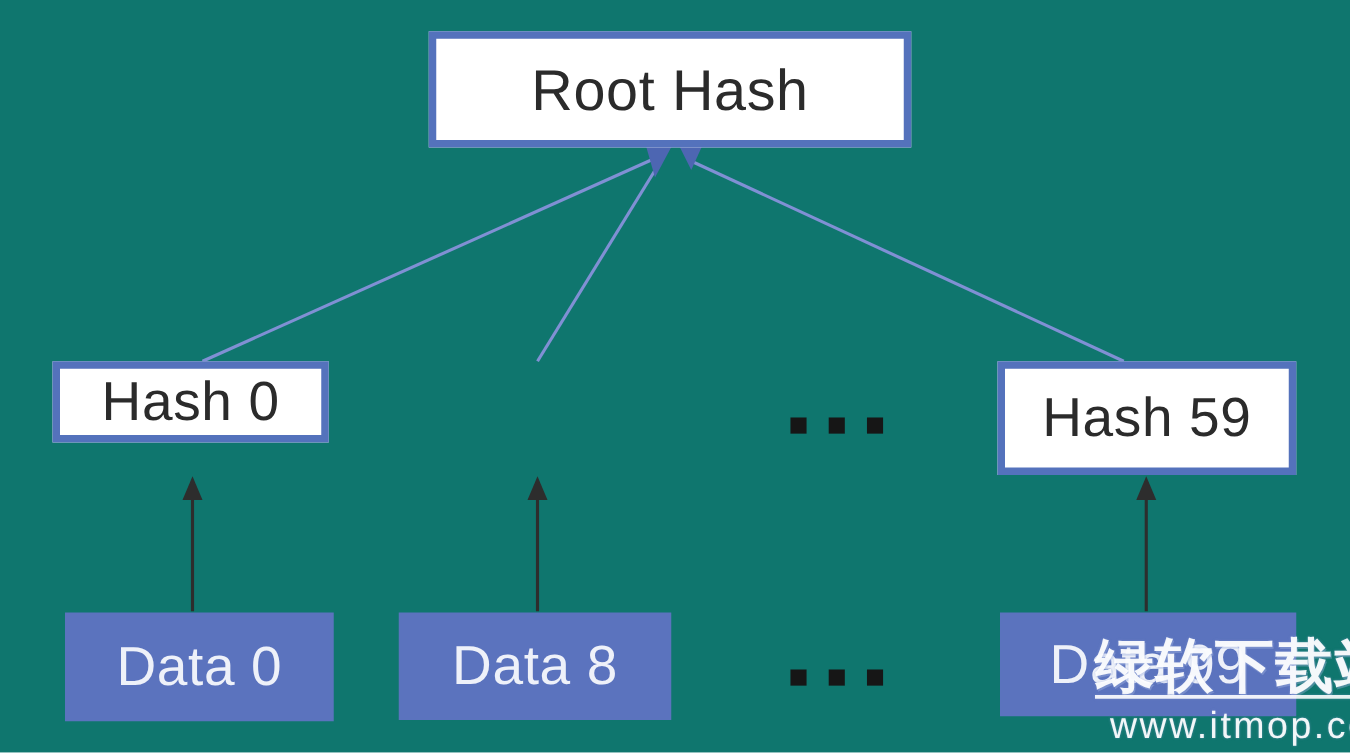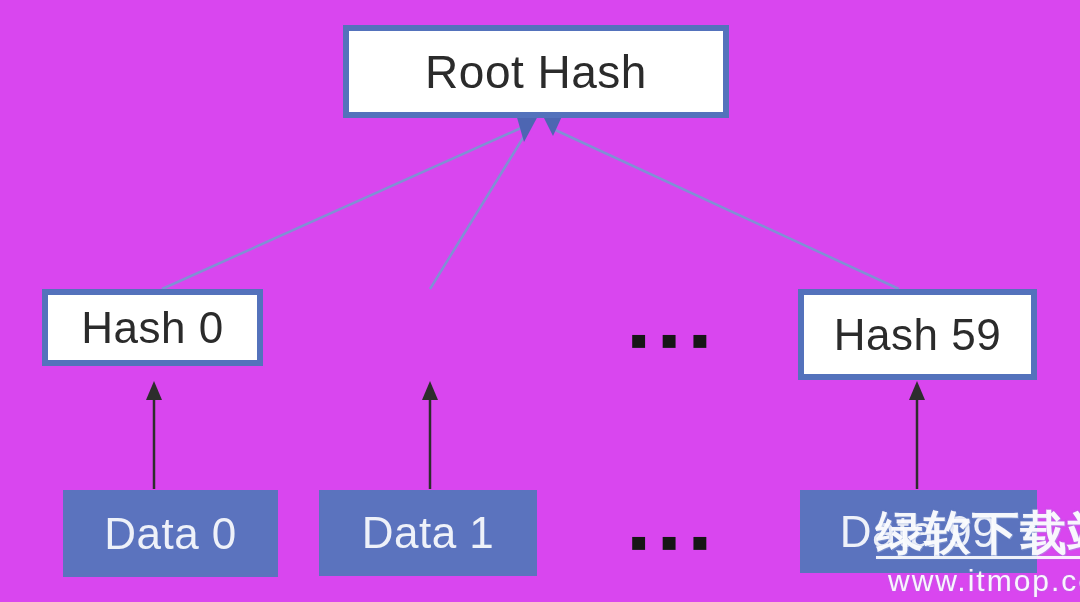--- a/index.html
+++ b/index.html
@@ -1,37 +1,37 @@
 <!DOCTYPE html>
 <html><head>
 <meta charset="utf-8">
 <style>
   html,body{margin:0;padding:0;background:#ffffff;}
   .stage{
-    position:relative;width:1080px;height:602px;overflow:hidden;background:#d946ef;
+    position:relative;width:1080px;height:602px;overflow:hidden;background:#0f766e;
     font-family:"Liberation Sans",sans-serif;
   }
   .layer{position:absolute;left:0;top:0;width:1080px;height:602px;}
   .node{
     position:absolute;display:flex;align-items:center;justify-content:center;
     box-sizing:border-box;letter-spacing:0.5px;white-space:nowrap;
   }
   .hash-node{
     background:#ffffff;border:6px solid #5472bc;color:#2b2b2b;font-size:44px;
   }
   .root-node{
     left:343px;top:25px;width:386px;height:93px;font-size:46px;
   }
-  .hash0{left:42px;top:289px;width:221px;height:77px;}
+  .hash0{left:42px;top:289px;width:221px;height:65px;}
   .hash1{left:318px;top:289px;width:222px;height:91px;}
   .hash99{left:798px;top:289px;width:239px;height:91px;}
   .data-node{
     background:#5b73be;color:#eef1f9;font-size:44px;
   }
-  .data0{left:63px;top:490px;width:215px;height:87px;}
+  .data0{left:52px;top:490px;width:215px;height:87px;}
   .data1{left:319px;top:490px;width:218px;height:86px;}
   .data99{left:800px;top:490px;width:237px;height:83px;}
   .ellipsis{
     position:absolute;color:#161616;font-size:26px;letter-spacing:13px;
     font-family:"DejaVu Sans",sans-serif;line-height:1;
   }
   .ellipsis-hash{left:630px;top:326px;}
   .ellipsis-data{left:630px;top:528px;}
   .watermark{
     position:absolute;left:872px;top:498px;width:260px;height:110px;z-index:5;
@@ -88,21 +88,21 @@
     <span>Hash 0</span>
   </div>
   <div class="node hash-node hash99">
     <span>Hash 59</span>
   </div>
 
   <div class="node data-node data0">
     <span>Data 0</span>
   </div>
   <div class="node data-node data1">
-    <span>Data 1</span>
+    <span>Data 8</span>
   </div>
   <div class="node data-node data99">
     <span>Data 99</span>
   </div>
 
   <div class="ellipsis ellipsis-hash">▪▪▪</div>
   <div class="ellipsis ellipsis-data">▪▪▪</div>
 
   <div class="watermark">
     <div class="wm-site">绿软下载站</div>

